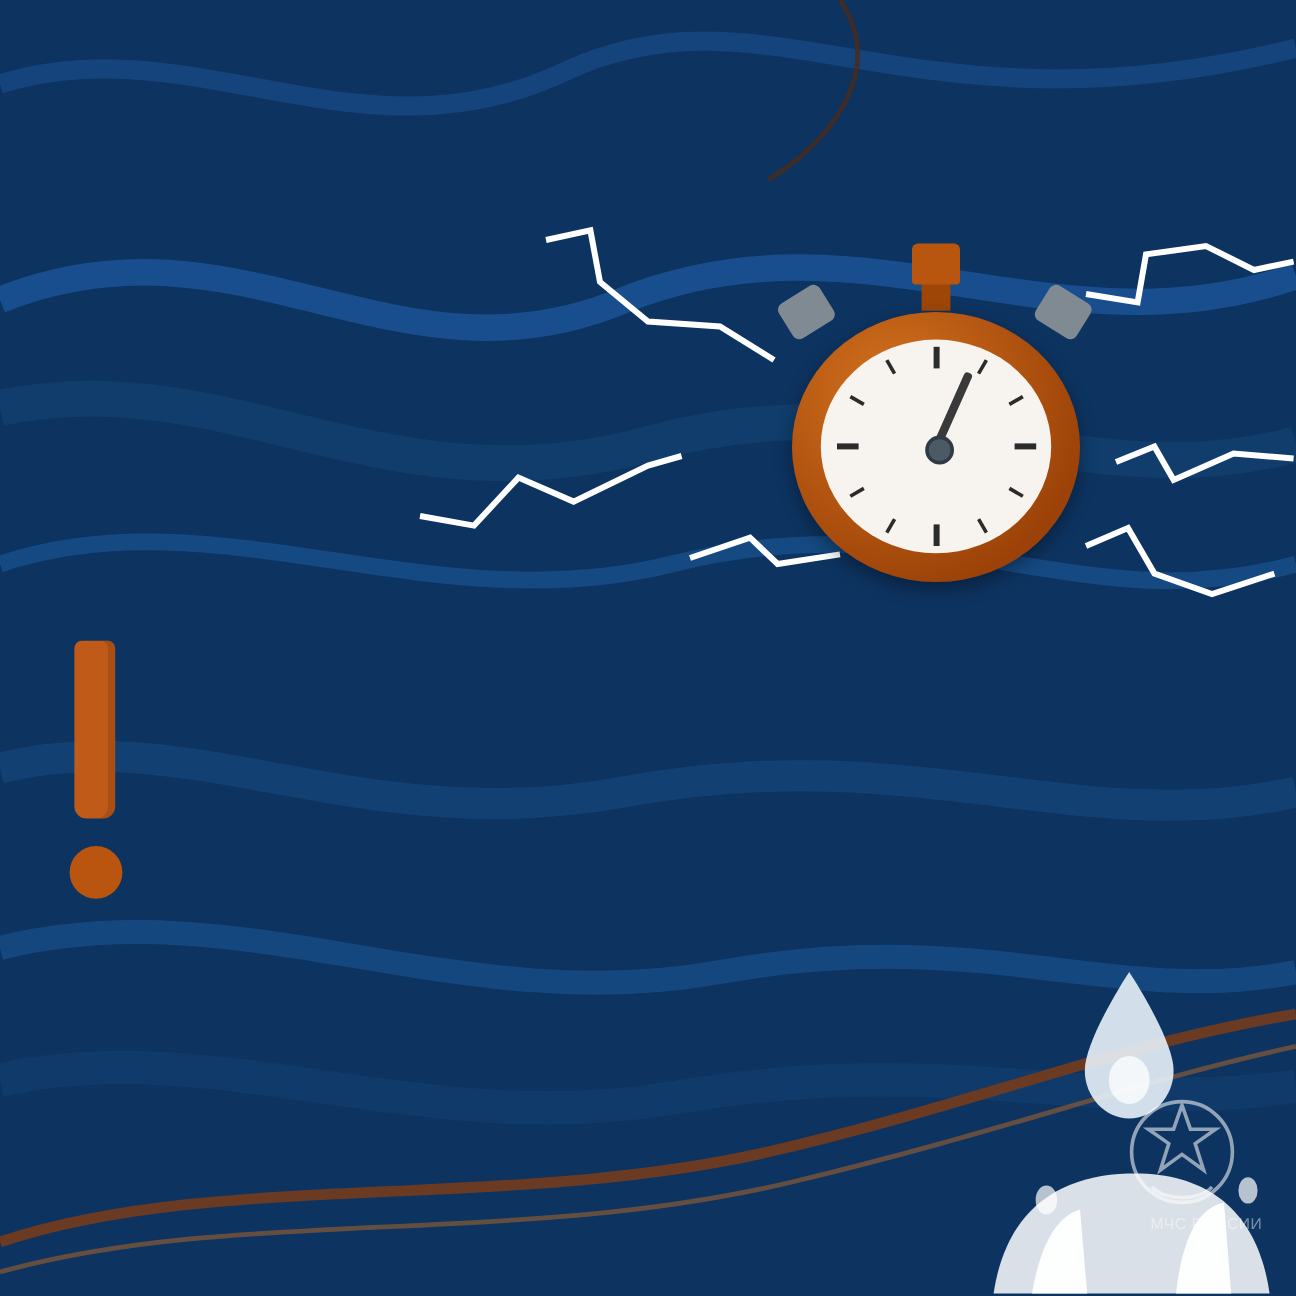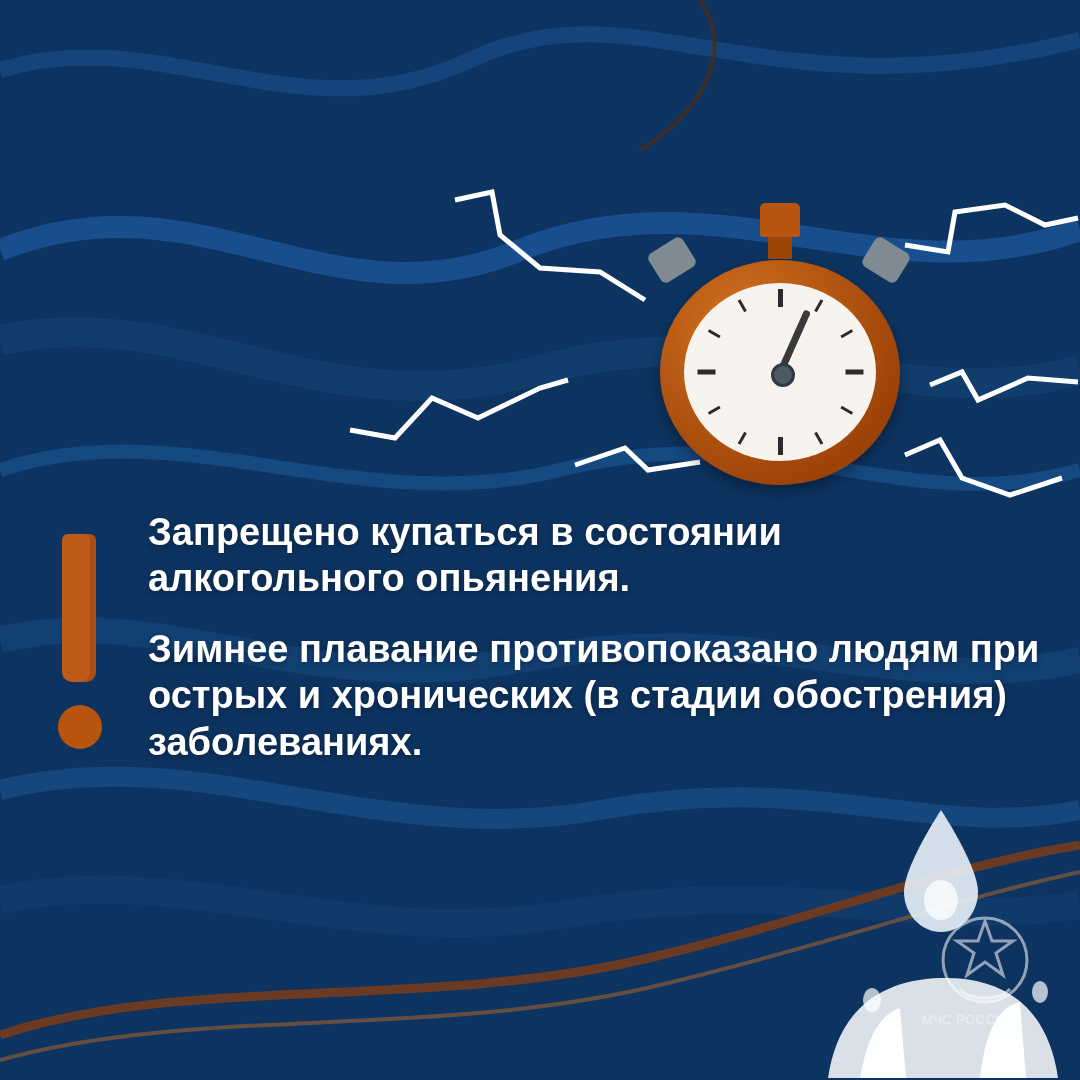--- a/index.html
+++ b/index.html
@@ -177,21 +177,21 @@
     top: 905px;
     width: 110px;
     height: 110px;
     opacity: 0.55;
   }
   .emblem-caption {
     position: absolute;
     left: 922px;
     top: 1012px;
     width: 130px;
-    text-align: left;
+    text-align: right;
     color: rgba(255,255,255,0.45);
     font-size: 13px;
     letter-spacing: 0.5px;
   }
 </style>
 </head>
 <body>
 
 <div id="poster">
 
@@ -239,22 +239,20 @@
       <div class="tick" style="transform:rotate(300deg)"></div>
       <div class="tick" style="transform:rotate(330deg)"></div>
       <div class="hand"></div>
       <div class="pin"></div>
     </div>
   </div>
 
   <div class="excl-bar"></div>
   <div class="excl-dot"></div>
 
-  <div class="block2">Запрещено купаться в состоянии алкогольного опьянения.</div>
-  <div class="block3">Зимнее плавание противопоказано людям при острых и хронических (в стадии обострения) заболеваниях.</div>
 
   <svg class="drop" viewBox="0 0 86 126">
     <path d="M43,2 C43,2 80,58 80,84 C80,106 63,124 43,124 C23,124 6,106 6,84 C6,58 43,2 43,2 Z" fill="rgba(232,242,250,0.9)"></path>
     <ellipse cx="43" cy="92" rx="17" ry="20" fill="rgba(255,255,255,0.75)"></ellipse>
   </svg>
 
   <svg class="bg-svg" viewBox="0 0 1080 1080" style="pointer-events:none">
     <path d="M828,1078 C838,1010 880,980 940,978 C1005,976 1048,1008 1058,1078 Z" fill="rgba(255,255,255,0.85)"></path>
     <path d="M860,1078 C868,1030 885,1012 900,1008 L906,1078 Z" fill="rgba(255,255,255,0.95)"></path>
     <path d="M980,1078 C986,1024 1002,1006 1020,1002 L1026,1078 Z" fill="rgba(255,255,255,0.95)"></path>

